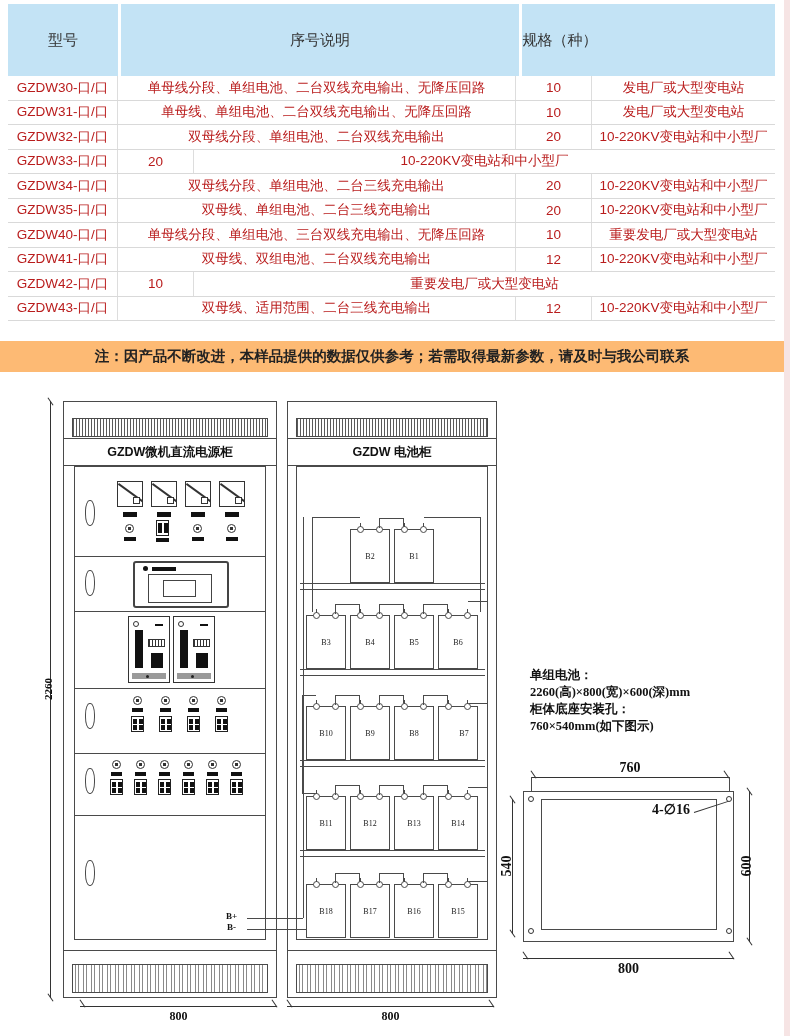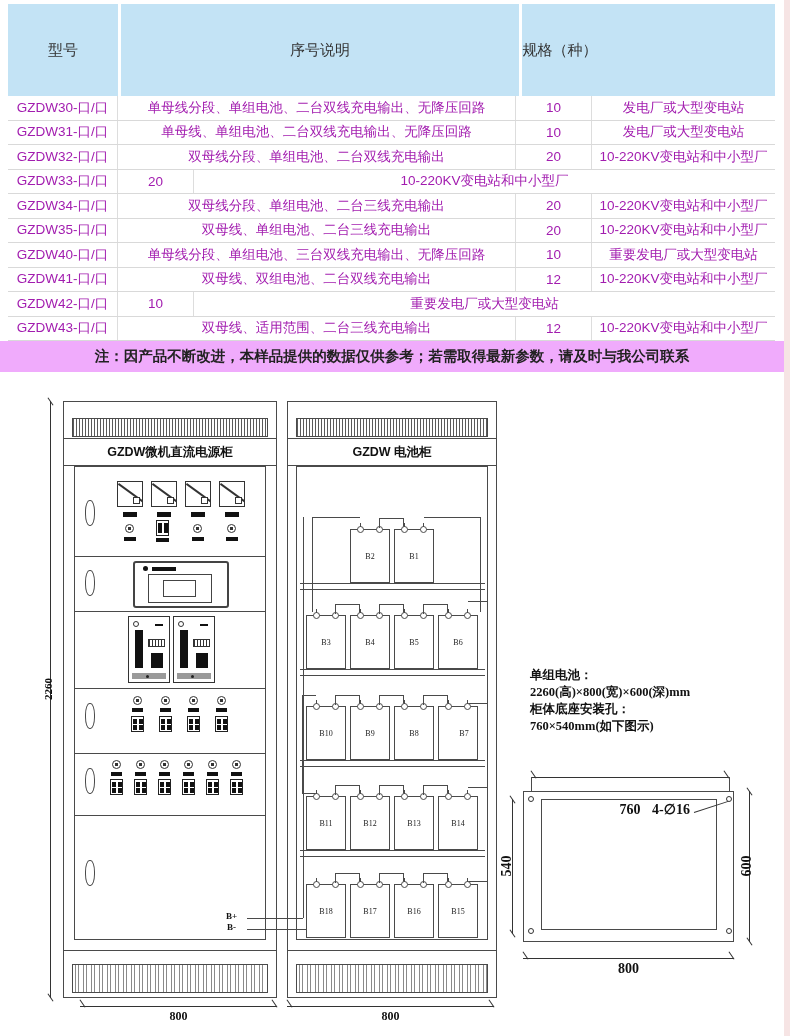--- a/index.html
+++ b/index.html
@@ -1,31 +1,31 @@
 <!DOCTYPE html>
 <html><head>
 <meta charset="utf-8">
 <style>
   html,body{margin:0;padding:0;background:#fff;}
   .page{position:relative;width:790px;height:1036px;background:#ffffff;overflow:hidden;
         font-family:"Liberation Sans",sans-serif;color:#2b2b2b;}
 
   
   .spec-table{position:absolute;left:8px;top:4px;width:767px;}
-  .thead{display:flex;background:#c3e3f5;height:92px;}
+  .thead{display:flex;background:#c3e3f5;height:72px;}
   .th{display:flex;align-items:center;justify-content:center;font-size:15px;color:#333;
       border-right:3px solid #fff;}
   .th:last-child{border-right:none;}
   .tbody .tr{display:flex;height:24.5px;border-bottom:1px solid #d9d9d9;box-sizing:border-box;}
-  .td{display:flex;align-items:center;justify-content:center;font-size:13.5px;color:#a21caf;
+  .td{display:flex;align-items:center;justify-content:center;font-size:13.5px;color:#b91c1c;
       border-right:1px solid #ddd;box-sizing:border-box;white-space:nowrap;overflow:hidden;}
   .td:last-child{border-right:none;}
   .c0{width:110px;} .c1{width:398px;} .c2{width:76px;} .c3{flex:1;}
 
-  .note-bar{position:absolute;left:0;top:341px;width:784px;height:31px;background:#f0abfc;
+  .note-bar{position:absolute;left:0;top:341px;width:784px;height:31px;background:#fdba74;
       display:flex;align-items:center;justify-content:center;font-size:14.5px;font-weight:bold;color:#222;}
 
   .edge-strip{position:absolute;left:784px;top:0;width:6px;height:1036px;background:#f6e4e4;}
 
   
   .box{position:absolute;border:1px solid #4a4a4a;box-sizing:border-box;background:#fff;}
   .hline{position:absolute;border-top:1px solid #4a4a4a;height:0;}
   .vline{position:absolute;border-left:1px solid #4a4a4a;width:0;}
   .cab-title{position:absolute;display:flex;align-items:center;justify-content:center;
       font-size:12.5px;font-weight:bold;color:#111;border-top:1px solid #4a4a4a;border-bottom:1px solid #4a4a4a;box-sizing:border-box;}
@@ -374,21 +374,21 @@
 
   <div>
     <div class="box" style="left:523px;top:791px;width:211px;height:151px;"></div>
     <div class="box" style="left:541px;top:799px;width:176px;height:131px;"></div>
     <div class="hole" style="left:528px;top:796px;"></div>
     <div class="hole" style="left:726px;top:796px;"></div>
     <div class="hole" style="left:528px;top:928px;"></div>
     <div class="hole" style="left:726px;top:928px;"></div>
 
     <div class="dim-h" style="left:531px;top:777px;width:198px;"></div>
-    <div class="dim-label" style="left:531px;top:760px;width:198px;font-size:14px;margin-top:42px;">760</div>
+    <div class="dim-label" style="left:531px;top:760px;width:198px;font-size:14px;">760</div>
     <div class="vline" style="left:531px;top:777px;height:14px;"></div>
     <div class="vline" style="left:729px;top:777px;height:14px;"></div>
 
     <div class="dim-v" style="left:512px;top:799px;height:135px;"></div>
     <div class="dim-label dim-label-v" style="left:482px;top:858px;width:50px;font-size:14px;">540</div>
 
     <div class="dim-v" style="left:749px;top:791px;height:151px;"></div>
     <div class="dim-label dim-label-v" style="left:722px;top:858px;width:50px;font-size:14px;">600</div>
 
     <div class="dim-h" style="left:523px;top:958px;width:211px;"></div>

